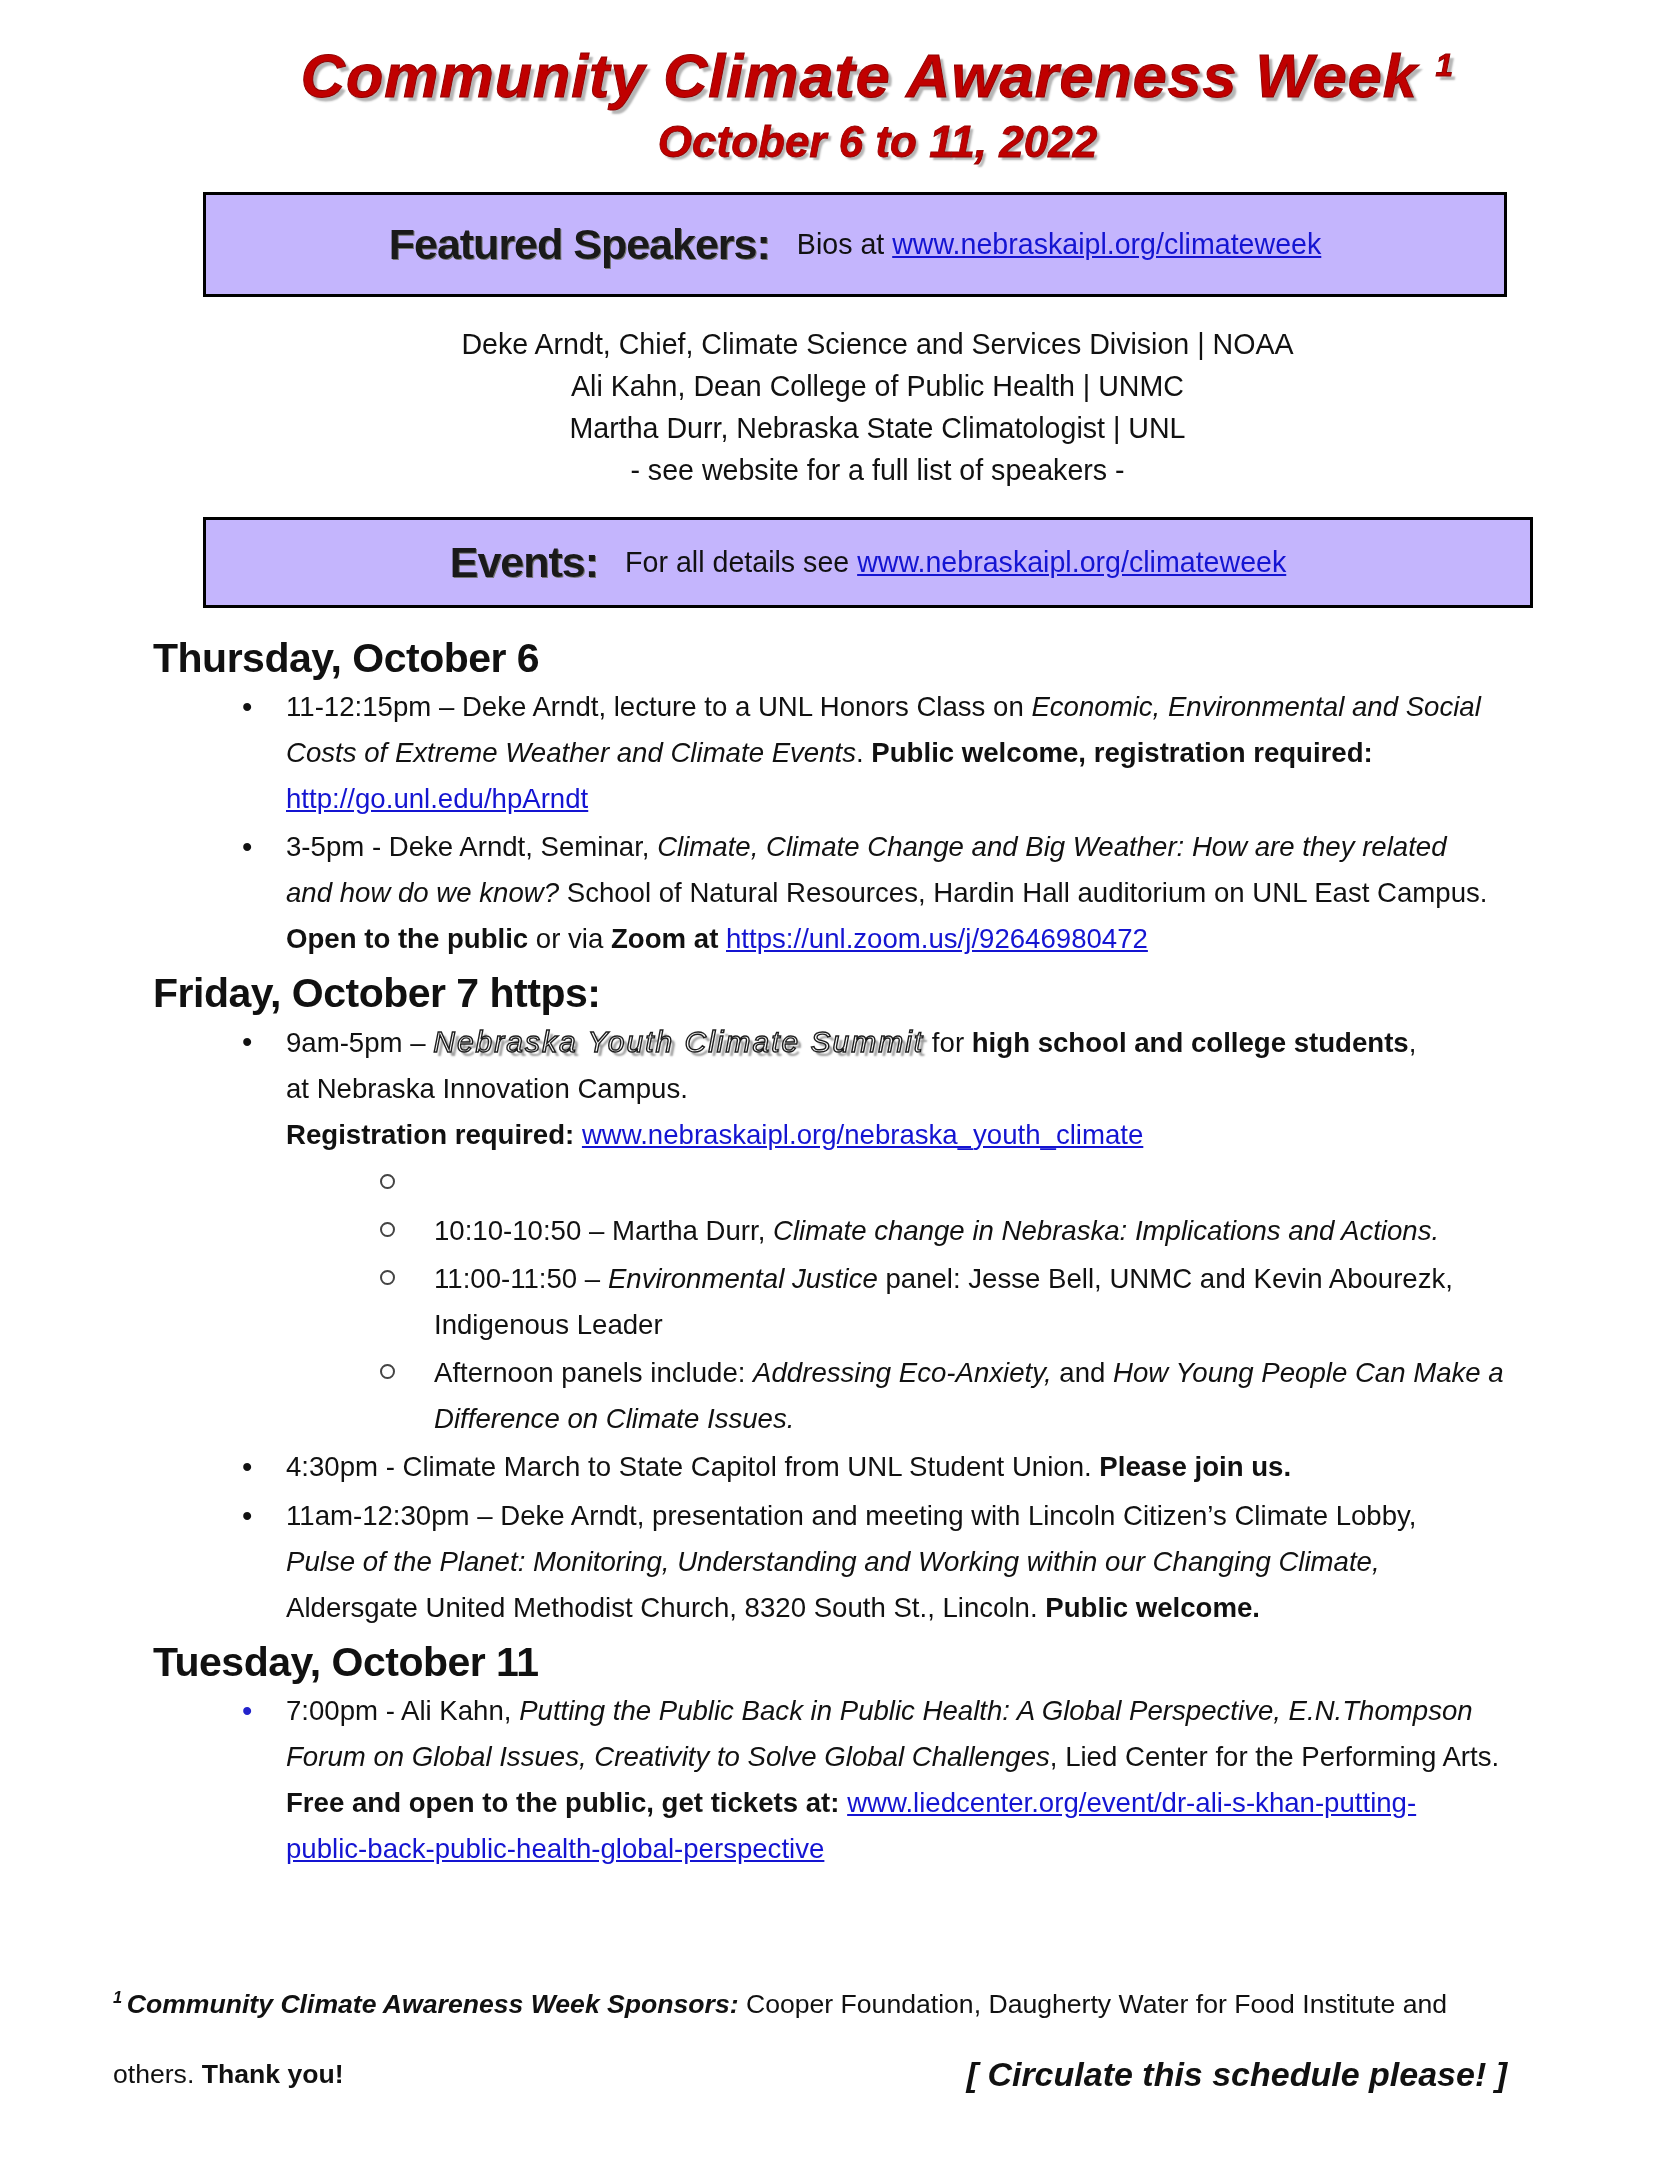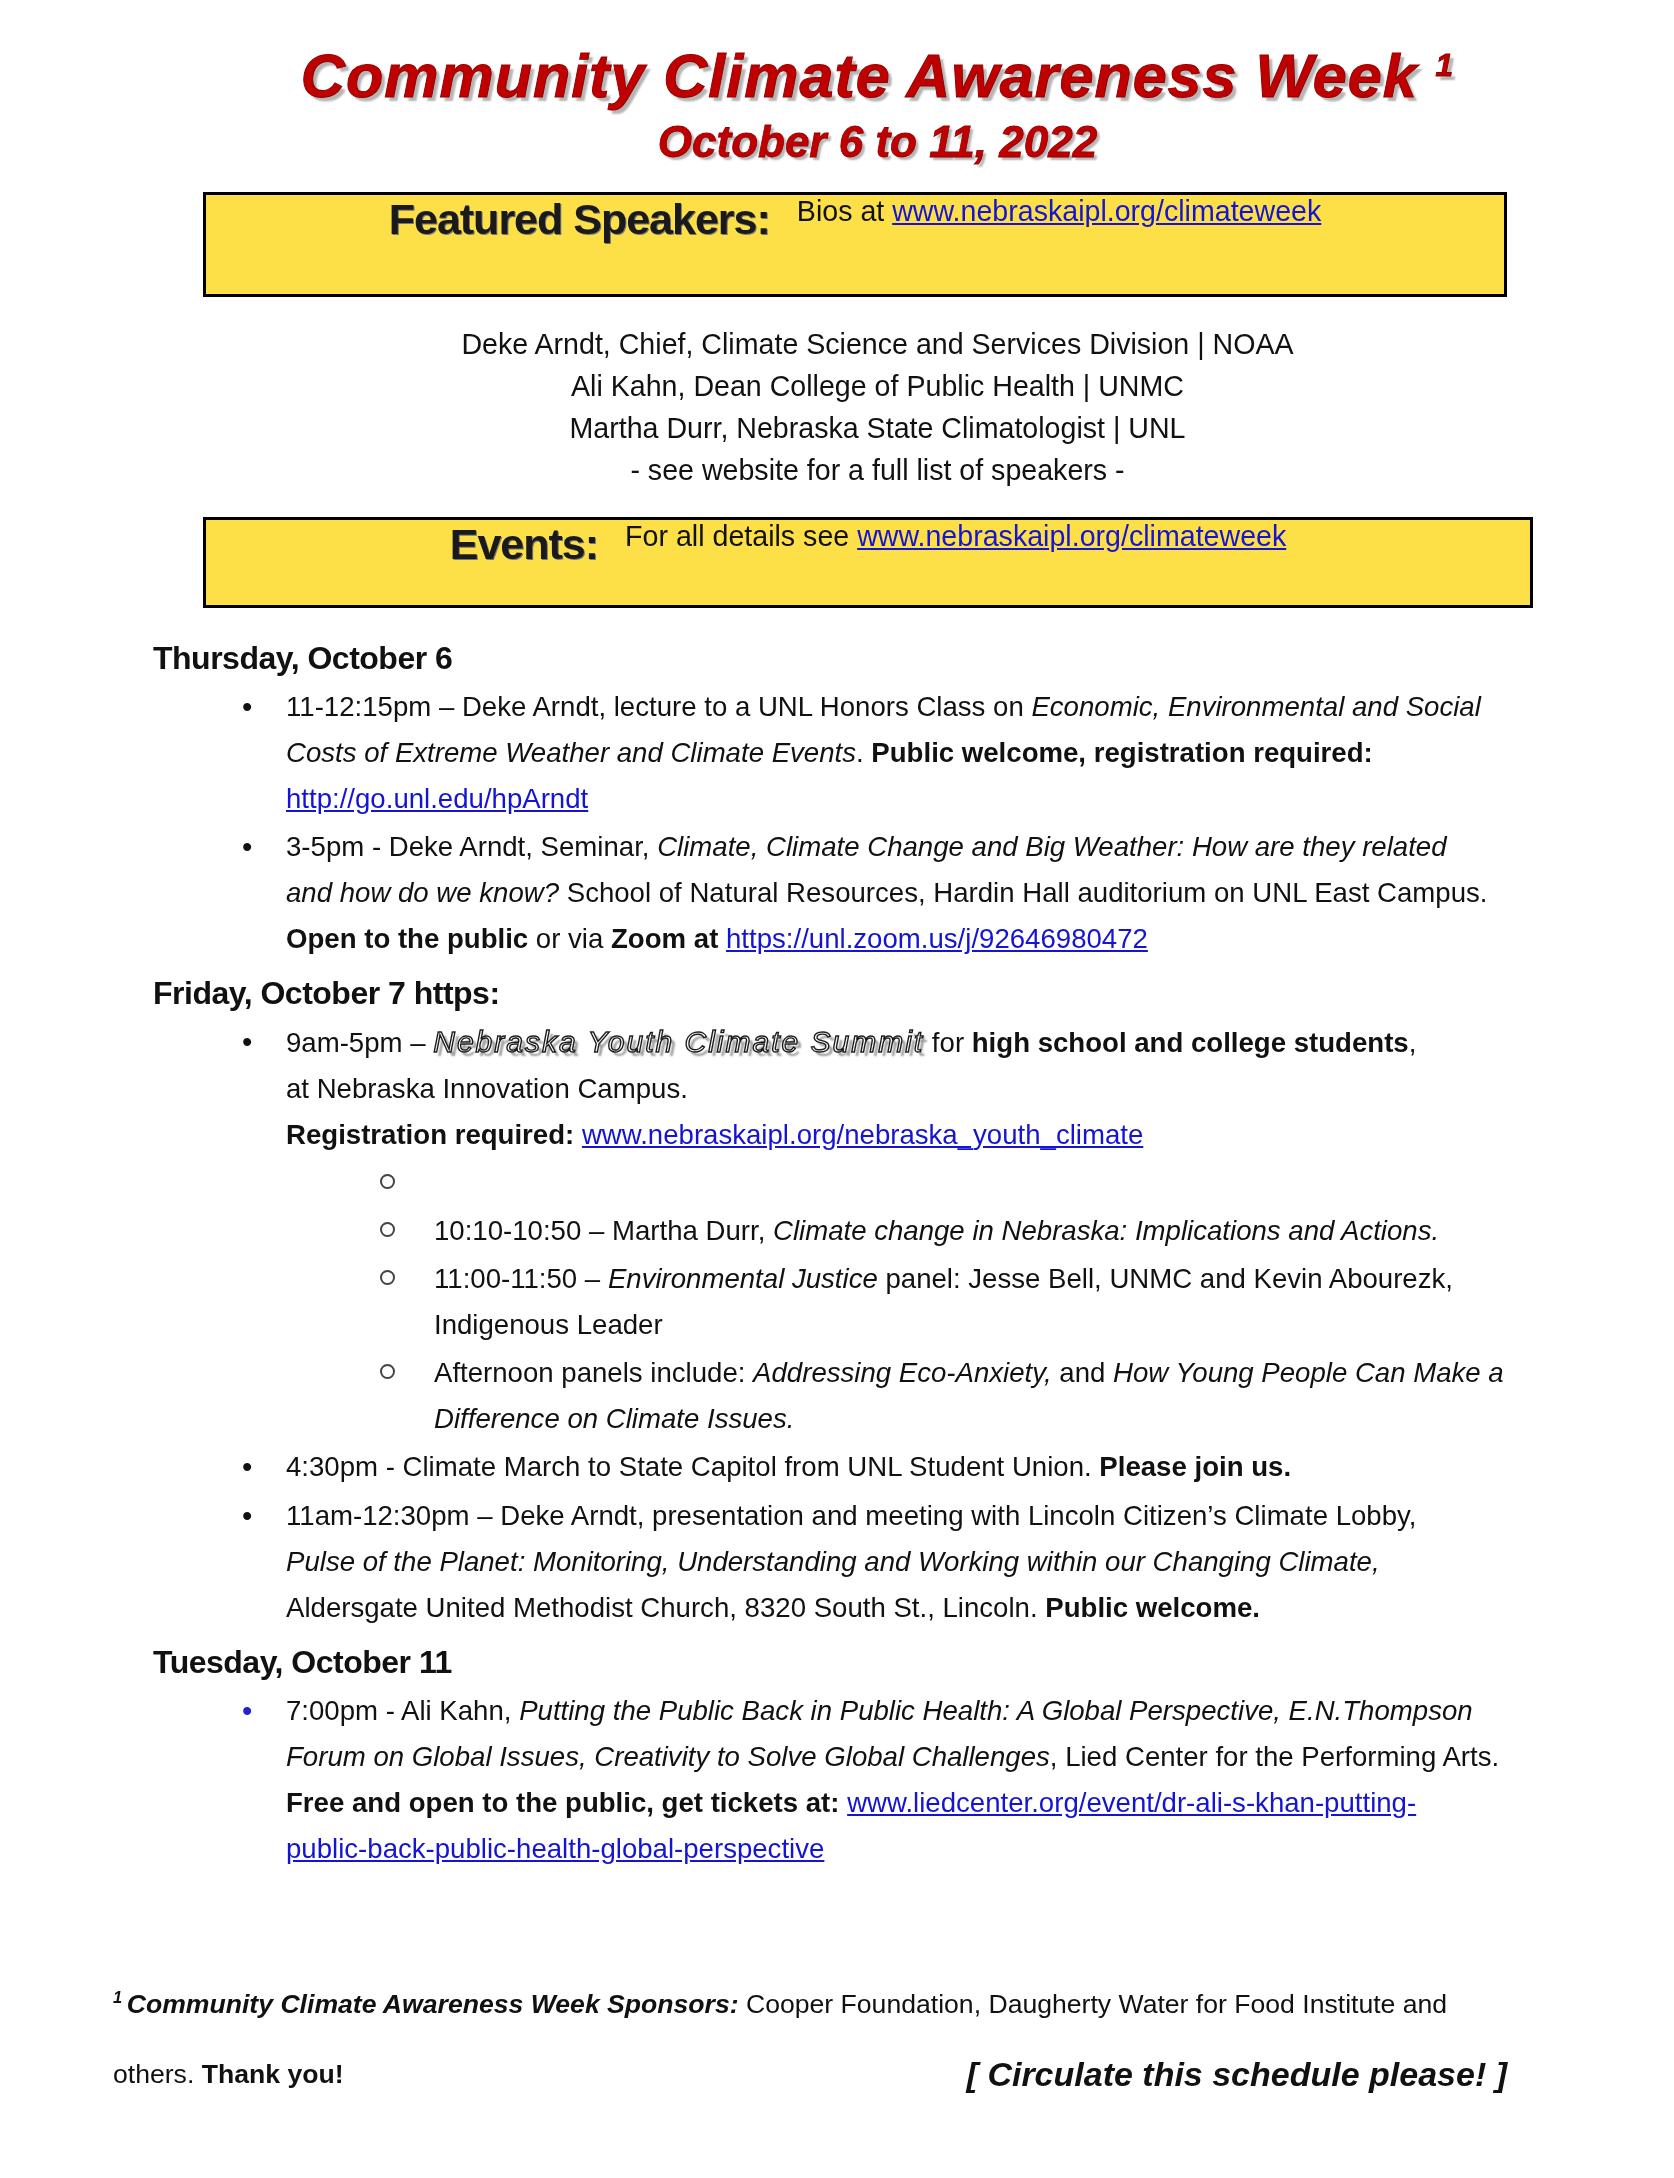--- a/index.html
+++ b/index.html
@@ -8,32 +8,32 @@
 
   
   .hdr{text-align:center;padding-top:41px;}
   .title{font-size:61px;font-style:italic;font-weight:bold;color:#C00000;
          -webkit-text-stroke:1px #8f0000;text-shadow:3.9px 3.9px 2px #b5b5b5;letter-spacing:1px;margin:0;}
   .title sup{font-size:31.5px;vertical-align:super;}
   .subtitle{font-size:44px;font-style:italic;font-weight:bold;color:#C00000;
          -webkit-text-stroke:0.8px #8f0000;text-shadow:3px 3px 2px #b5b5b5;margin:5.9px 0 0 0;}
 
   
-  .box{border:3.9px solid #000;margin-left:163px;display:flex;align-items:flex-start;justify-content:center;gap:27px;background:#fde047;}
+  .box{border:3.9px solid #000;margin-left:163px;display:flex;align-items:center;justify-content:center;gap:27px;background:#c4b5fd;}
   .box-featured{width:1298px;height:99px;margin-top:25.6px;}
   .box-events{width:1324px;height:85px;margin-top:25.6px;}
   .box-title{font-size:43px;font-weight:bold;color:#1a1a1a;letter-spacing:-1px;text-shadow:1px 1px 0 #777;}
   .box-sub{font-size:28.6px;color:#111;}
 
   
   .speakers{margin-top:25.6px;text-align:center;font-size:28.6px;line-height:42px;color:#111;}
 
   
   .schedule{margin-left:113px;width:1473px;margin-top:29.6px;font-size:27.6px;line-height:46px;}
-  .day-heading{font-size:32px;font-weight:bold;letter-spacing:-0.5px;margin:9.9px 0 3.9px 0;line-height:43px;}
+  .day-heading{font-size:41px;font-weight:bold;letter-spacing:-0.5px;margin:9.9px 0 3.9px 0;line-height:43px;}
   .item{display:flex;padding-left:89px;margin:2px 0;}
   .item.sub{padding-left:227px;}
   .marker{flex:none;width:44px;}
   .item.sub .marker{width:54px;}
   .dot{font-size:29.6px;}
   .circle{display:inline-block;width:10.8px;height:10.8px;border:2px solid #444;border-radius:50%;margin-bottom:3px;}
   .itext{flex:1;}
 
   .seg-regular{}
   .seg-italic{font-style:italic;}

